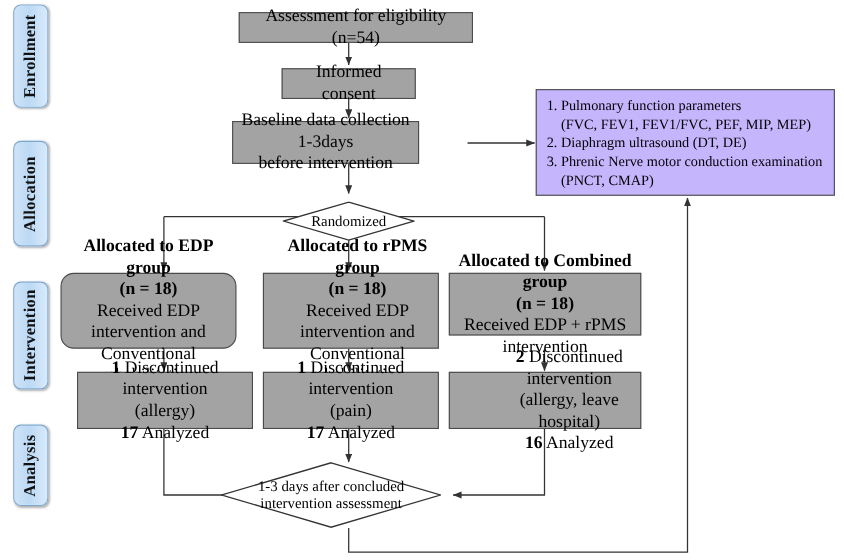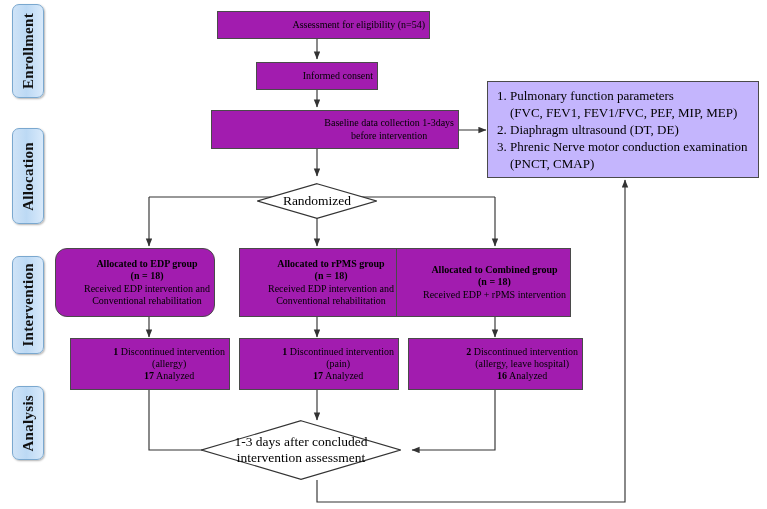--- a/index.html
+++ b/index.html
@@ -23,25 +23,25 @@
     font-size:15px;
     color:#111;
     letter-spacing:.3px;
     white-space:nowrap;
   }
 
   
   .box{
     position:absolute;
     border:1px solid #4a4a4a;
-    background:#a21caf;
+    background:#a3a3a3;
     box-sizing:border-box;
-    display:flex;align-items:center;justify-content:flex-end;
+    display:flex;align-items:center;justify-content:center;
     text-align:center;
-    font-size:10px;
+    font-size:16px;
     line-height:1.22;
     color:#000;
     padding:2px 4px;
   }
   .box .ln{display:block;}
   .b{font-weight:bold;}
 
   
   .listbox{
     position:absolute;
@@ -124,21 +124,21 @@
   </div>
 
   <div class="box" style="left:217px;top:11px;width:213px;height:28px;">
     <span class="ln">Assessment for eligibility (n=54)</span>
   </div>
 
   <div class="box" style="left:256px;top:62px;width:122px;height:28px;">
     <span class="ln">Informed consent</span>
   </div>
 
-  <div class="box" style="left:211px;top:110px;width:248px;height:39px;">
+  <div class="box" style="left:211px;top:110px;width:170px;height:39px;">
     <div>
       <span class="ln">Baseline data collection 1-3days</span>
       <span class="ln">before intervention</span>
     </div>
   </div>
 
   <div class="listbox" style="left:487px;top:81px;width:272px;height:97px;">
     <span class="li">
       <span class="num">1.</span><span>Pulmonary function parameters</span>
     </span>
@@ -170,21 +170,21 @@
 
   <div class="box" style="left:239px;top:248px;width:160px;height:69px;padding-left:16px;">
     <div>
       <span class="ln b">Allocated to rPMS group</span>
       <span class="ln b">(n = 18)</span>
       <span class="ln">Received EDP intervention and</span>
       <span class="ln">Conventional rehabilitation</span>
     </div>
   </div>
 
-  <div class="box" style="left:396px;top:248px;width:175px;height:69px;">
+  <div class="box" style="left:408px;top:248px;width:175px;height:57px;">
     <div>
       <span class="ln b">Allocated to Combined group</span>
       <span class="ln b">(n = 18)</span>
       <span class="ln">Received EDP + rPMS intervention</span>
     </div>
   </div>
 
   <div class="box" style="left:70px;top:338px;width:160px;height:52px;">
     <div>
       <span class="ln"><span class="b">1</span>

